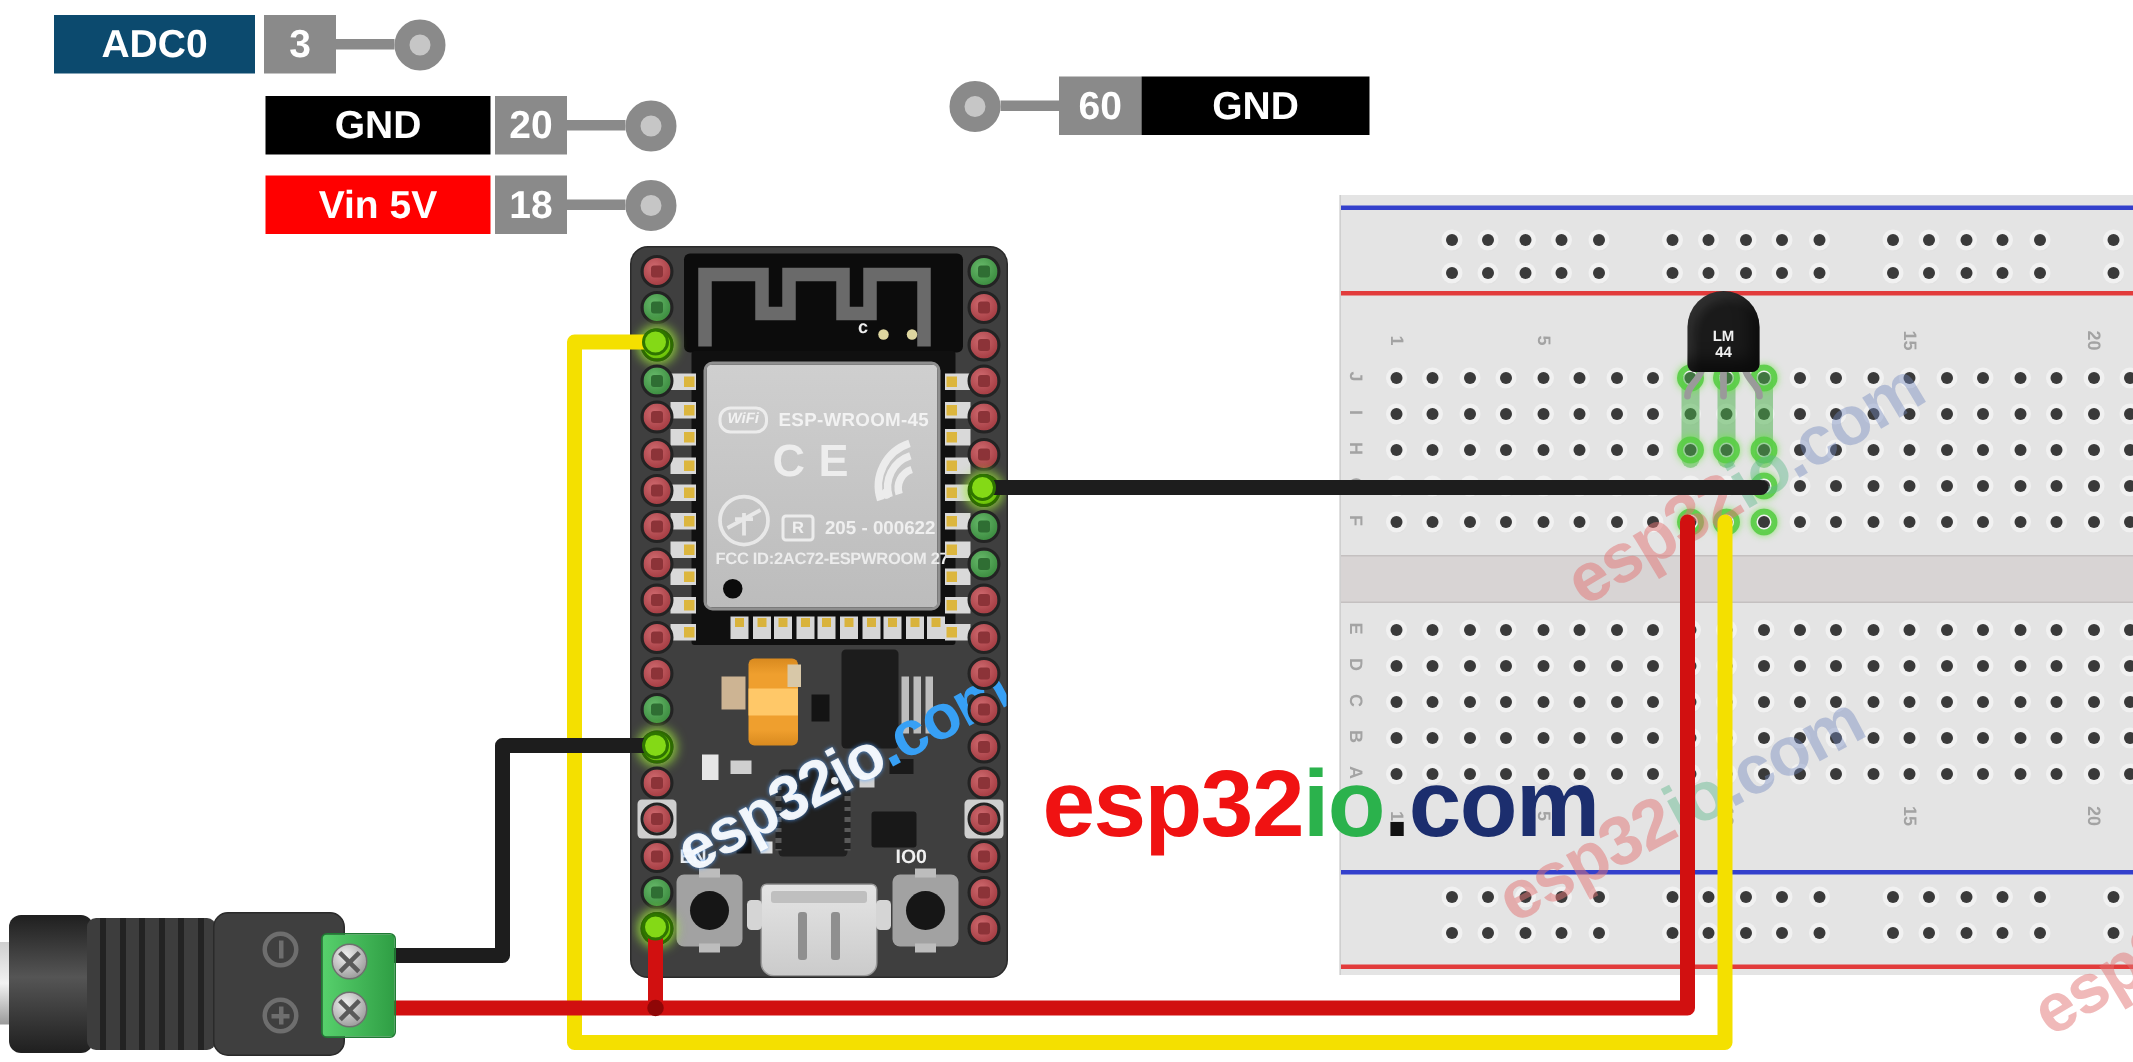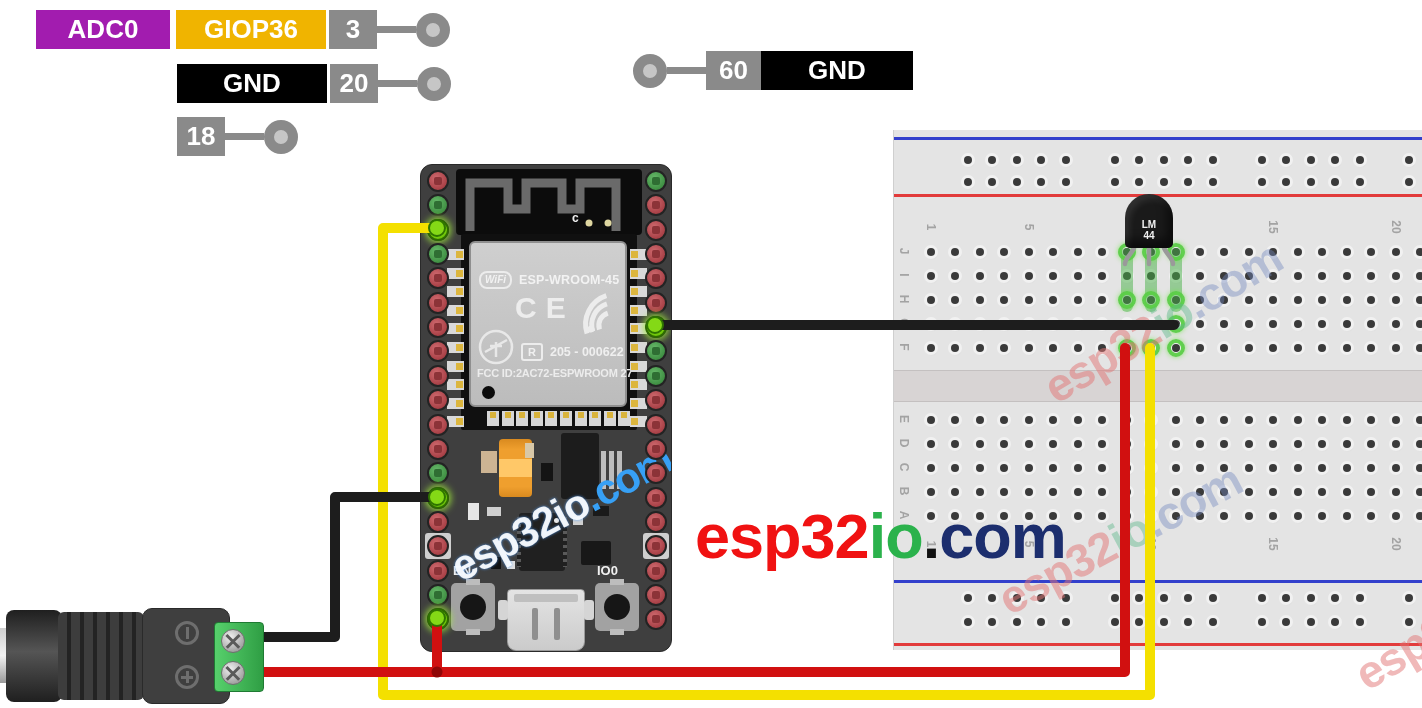--- a/index.html
+++ b/index.html
@@ -133,35 +133,35 @@
   
   #logo{position:absolute;left:695px;top:500px;font-size:63px;font-weight:bold;letter-spacing:-1px;
         z-index:9;white-space:nowrap;}
 </style>
 </head>
 <body>
 
 <div id="canvas">
 
   <div class="callout" style="left:36px;top:10px;">
-    <div class="chip mr6" style="width: 134px; background-color: #a21caf;">ADC0</div>
-    <div class="chip mr3" style="width: 150px; background-color: rgb(240, 180, 0);">GIOP36</div>
+    <div class="chip mr6" style="width: 134px; background-color: #0c4a6e;">ADC0</div>
     <div class="chip" style="width: 48px; background-color: rgb(138, 138, 138);">3</div>
     <div class="cline"></div>
     <div class="ccircle"></div>
   </div>
 
   <div class="callout" style="left:177px;top:64px;">
     <div class="chip mr3" style="width: 150px; background-color: rgb(0, 0, 0);">GND</div>
     <div class="chip" style="width: 48px; background-color: rgb(138, 138, 138);">20</div>
     <div class="cline"></div>
     <div class="ccircle"></div>
   </div>
 
   <div class="callout" style="left:177px;top:117px;">
+    <div class="chip mr3" style="width: 150px; background-color: rgb(255, 0, 0);">Vin 5V</div>
     <div class="chip" style="width: 48px; background-color: rgb(138, 138, 138);">18</div>
     <div class="cline"></div>
     <div class="ccircle"></div>
   </div>
 
   <div class="callout" style="left:633px;top:51px;">
     <div class="ccircle"></div>
     <div class="cline"></div>
     <div class="chip" style="width: 55px; background-color: rgb(138, 138, 138);">60</div>
     <div class="chip" style="width: 152px; background-color: rgb(0, 0, 0);">GND</div>

